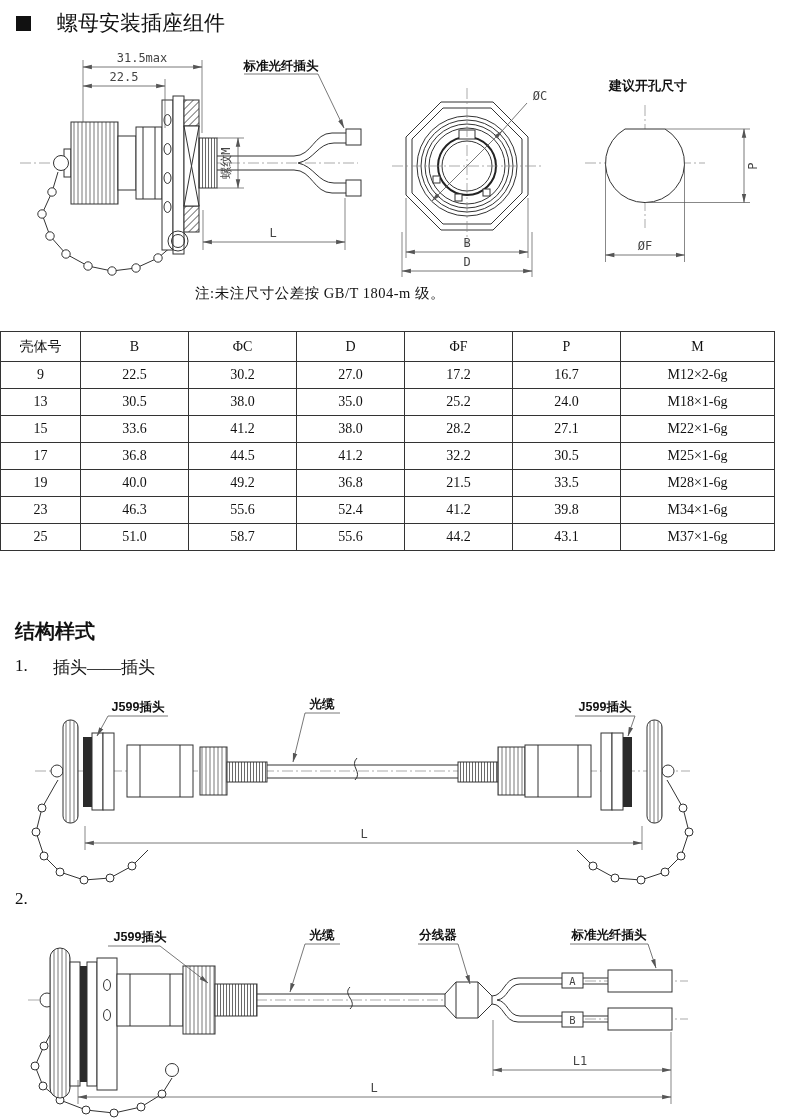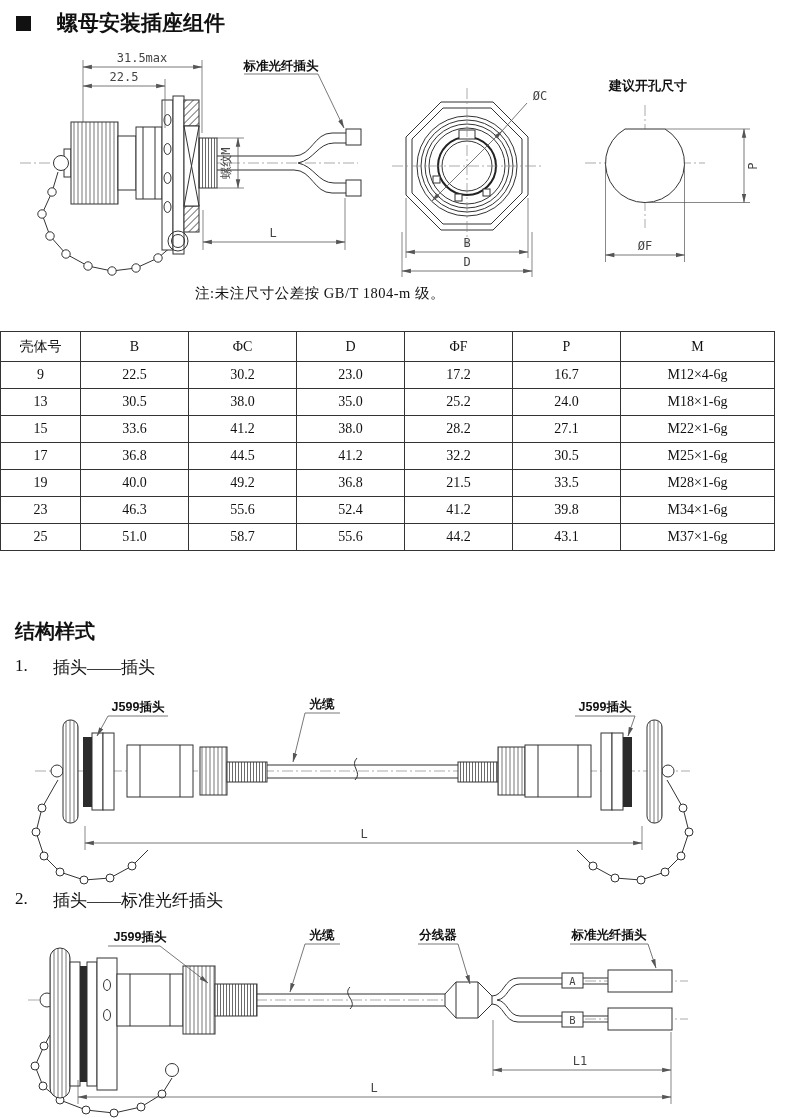--- a/index.html
+++ b/index.html
@@ -1,20 +1,20 @@
 <!DOCTYPE html>
 <html><head>
 <meta charset="utf-8">
 <style>
   html,body{margin:0;padding:0}
   body{position:relative;width:800px;height:1118px;background:#fff;overflow:hidden;
        font-family:"Liberation Serif",serif;color:#111}
   .abs{position:absolute}
   .title-row{top:9px;left:16px;display:flex;align-items:center;
-             font-family:"Liberation Sans",sans-serif;font-weight:bold;font-size:21px}
+             font-family:"Liberation Sans",sans-serif;font-weight:normal;font-size:21px}
   .bullet{width:15px;height:15px;background:#111;display:inline-block;margin-right:26px}
   .note{top:284px;left:0;width:640px;text-align:center;font-size:14.5px;letter-spacing:.5px}
   table.spec{border-collapse:collapse;border:1.5px solid #222;table-layout:fixed}
   table.spec th,table.spec td{border:1px solid #333;text-align:center;font-weight:normal;
       font-size:14px;padding:0;overflow:hidden;white-space:nowrap}
   table.spec th{height:29px}
   table.spec td{height:26px}
   .sec-head{top:618px;left:15px;font-family:"Liberation Sans",sans-serif;
             font-weight:bold;font-size:20px}
   .num-item{display:flex;font-size:17px}
@@ -175,24 +175,24 @@
         <th>ΦF</th>
         <th>P</th>
         <th>M</th>
       </tr>
     </thead>
     <tbody>
         <tr>
           <td>9</td>
           <td>22.5</td>
           <td>30.2</td>
-          <td>23.0</td>
+          <td>27.0</td>
           <td>17.2</td>
           <td>16.7</td>
-          <td>M12×4-6g</td>
+          <td>M12×2-6g</td>
         </tr>
         <tr>
           <td>13</td>
           <td>30.5</td>
           <td>38.0</td>
           <td>35.0</td>
           <td>25.2</td>
           <td>24.0</td>
           <td>M18×1-6g</td>
         </tr>
@@ -317,21 +317,20 @@
     <text class="lbl" x="605" y="711">J599插头</text>
     <path class="dim" d="M575,716 H635 L628,736" marker-end="url(#arB)"></path>
     <path class="ext" d="M85,826 V850 M642,826 V850"></path>
     <line class="dim" x1="85" y1="843" x2="642" y2="843" marker-start="url(#arB)" marker-end="url(#arB)"></line>
     <text class="dimtxt" x="364" y="838">L</text>
   </g>
 </svg>
 
 <div class="abs num-item" style="top:889px;left:15px">
   <span class="no">2.</span>
-  <span>插头——标准光纤插头</span>
 </div>
 
 <svg class="abs" style="top:928px;left:0" width="800" height="190" viewBox="0 928 800 190">
   <defs>
     <marker id="arC" viewBox="0 0 10 6" refX="9.5" refY="3" markerWidth="12" markerHeight="7" orient="auto-start-reverse">
         <path d="M0,0.6 L10,3 L0,5.4 Z" fill="#555"></path>
       </marker>
     <pattern id="knC" width="4" height="8" patternUnits="userSpaceOnUse">
       <rect width="4" height="8" fill="#fff"></rect>
         <line x1="2" y1="0" x2="2" y2="8" stroke="#555" stroke-width="0.8"></line>

